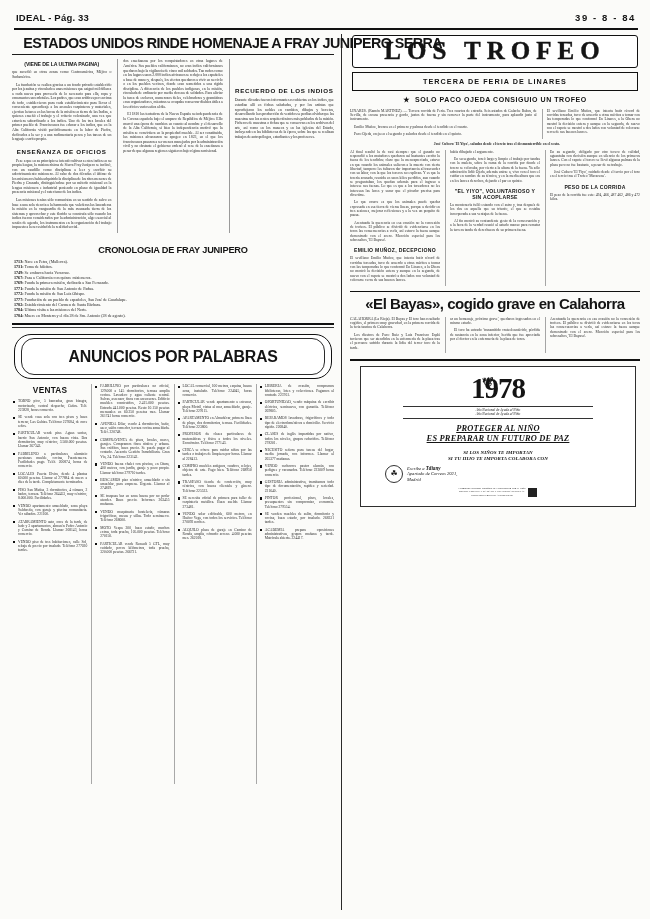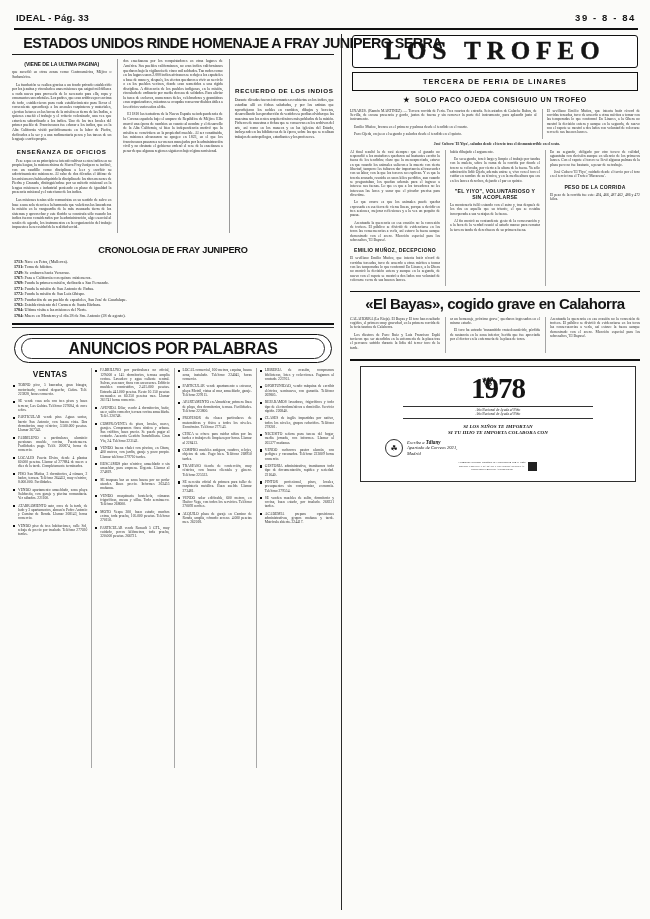--- a/index.html
+++ b/index.html
@@ -61,21 +61,21 @@
   .chrono-list{font-size:4.1px;line-height:5.4px;color:#242424;padding-left:2px;}
   .chrono-list div{white-space:nowrap;overflow:hidden;text-overflow:clip;}
   .chrono-list .yr{font-weight:bold;color:#111;}
 
   .thick-rule{border-top:2.6px solid #111;margin:5px 0 0 0;}
   .thin-rule{border-top:.9px solid #333;margin:1.6px 0 0 0;}
 
   
   .ads-banner{margin:6px 2px 2px 2px;border:1.6px solid #111;border-radius:17px;
               padding:3px 6px;background:#fff;position:relative;}
-  .ads-banner-inner{border:.9px solid #2b2b2b;border-radius:13px;padding:2px 4px;}
+  .ads-banner-inner{border:.9px solid #2b2b2b;border-radius:13px;padding:10px 4px;}
   .ads-banner-txt{font-family:"Liberation Sans",sans-serif;font-weight:bold;
     font-size:15.6px;letter-spacing:-0.3px;text-align:center;line-height:1;
     transform:scaleX(1.02);white-space:nowrap;}
 
   
   .ads-wrap{display:flex;gap:4px;margin-top:5px;height:400px;}
   .ads-col{flex:1;min-width:0;border-left:.6px solid #a8a8a8;padding-left:3px;}
   .ads-col:first-child{border-left:none;padding-left:1px;}
   .ads-cat{font-family:"Liberation Sans",sans-serif;font-weight:bold;font-size:9.2px;
            text-align:center;letter-spacing:.3px;margin:1px 0 4px 0;transform:scaleX(.9);}
@@ -317,20 +317,24 @@
       <div class="ad84-rule"></div>
 
       <div class="ad84">
         <div class="yr">
           <span class="dove">🕊</span><span>1978</span>
         </div>
         <div class="sublines">
           <div>Año Nacional de Ayuda al Niño</div>
           <div>Año Nacional de Ayuda al Niño</div>
         </div>
+        <div class="slogan">
+          <span>PROTEGER AL NIÑO</span>
+          <span>ES PREPARAR UN FUTURO DE PAZ</span>
+        </div>
         <div class="appeal">
           <div>SI LOS NIÑOS TE IMPORTAN</div>
           <div>SI TU HIJO TE IMPORTA COLABORA CON</div>
         </div>
         <div class="addr">
           <div class="seal">☘</div>
           <div class="addr-txt">
             <div><span>Escribe a</span>
                  <span class="bold">Tdiany</span></div>
             <div>Apartado de Correos 2021,</div>

